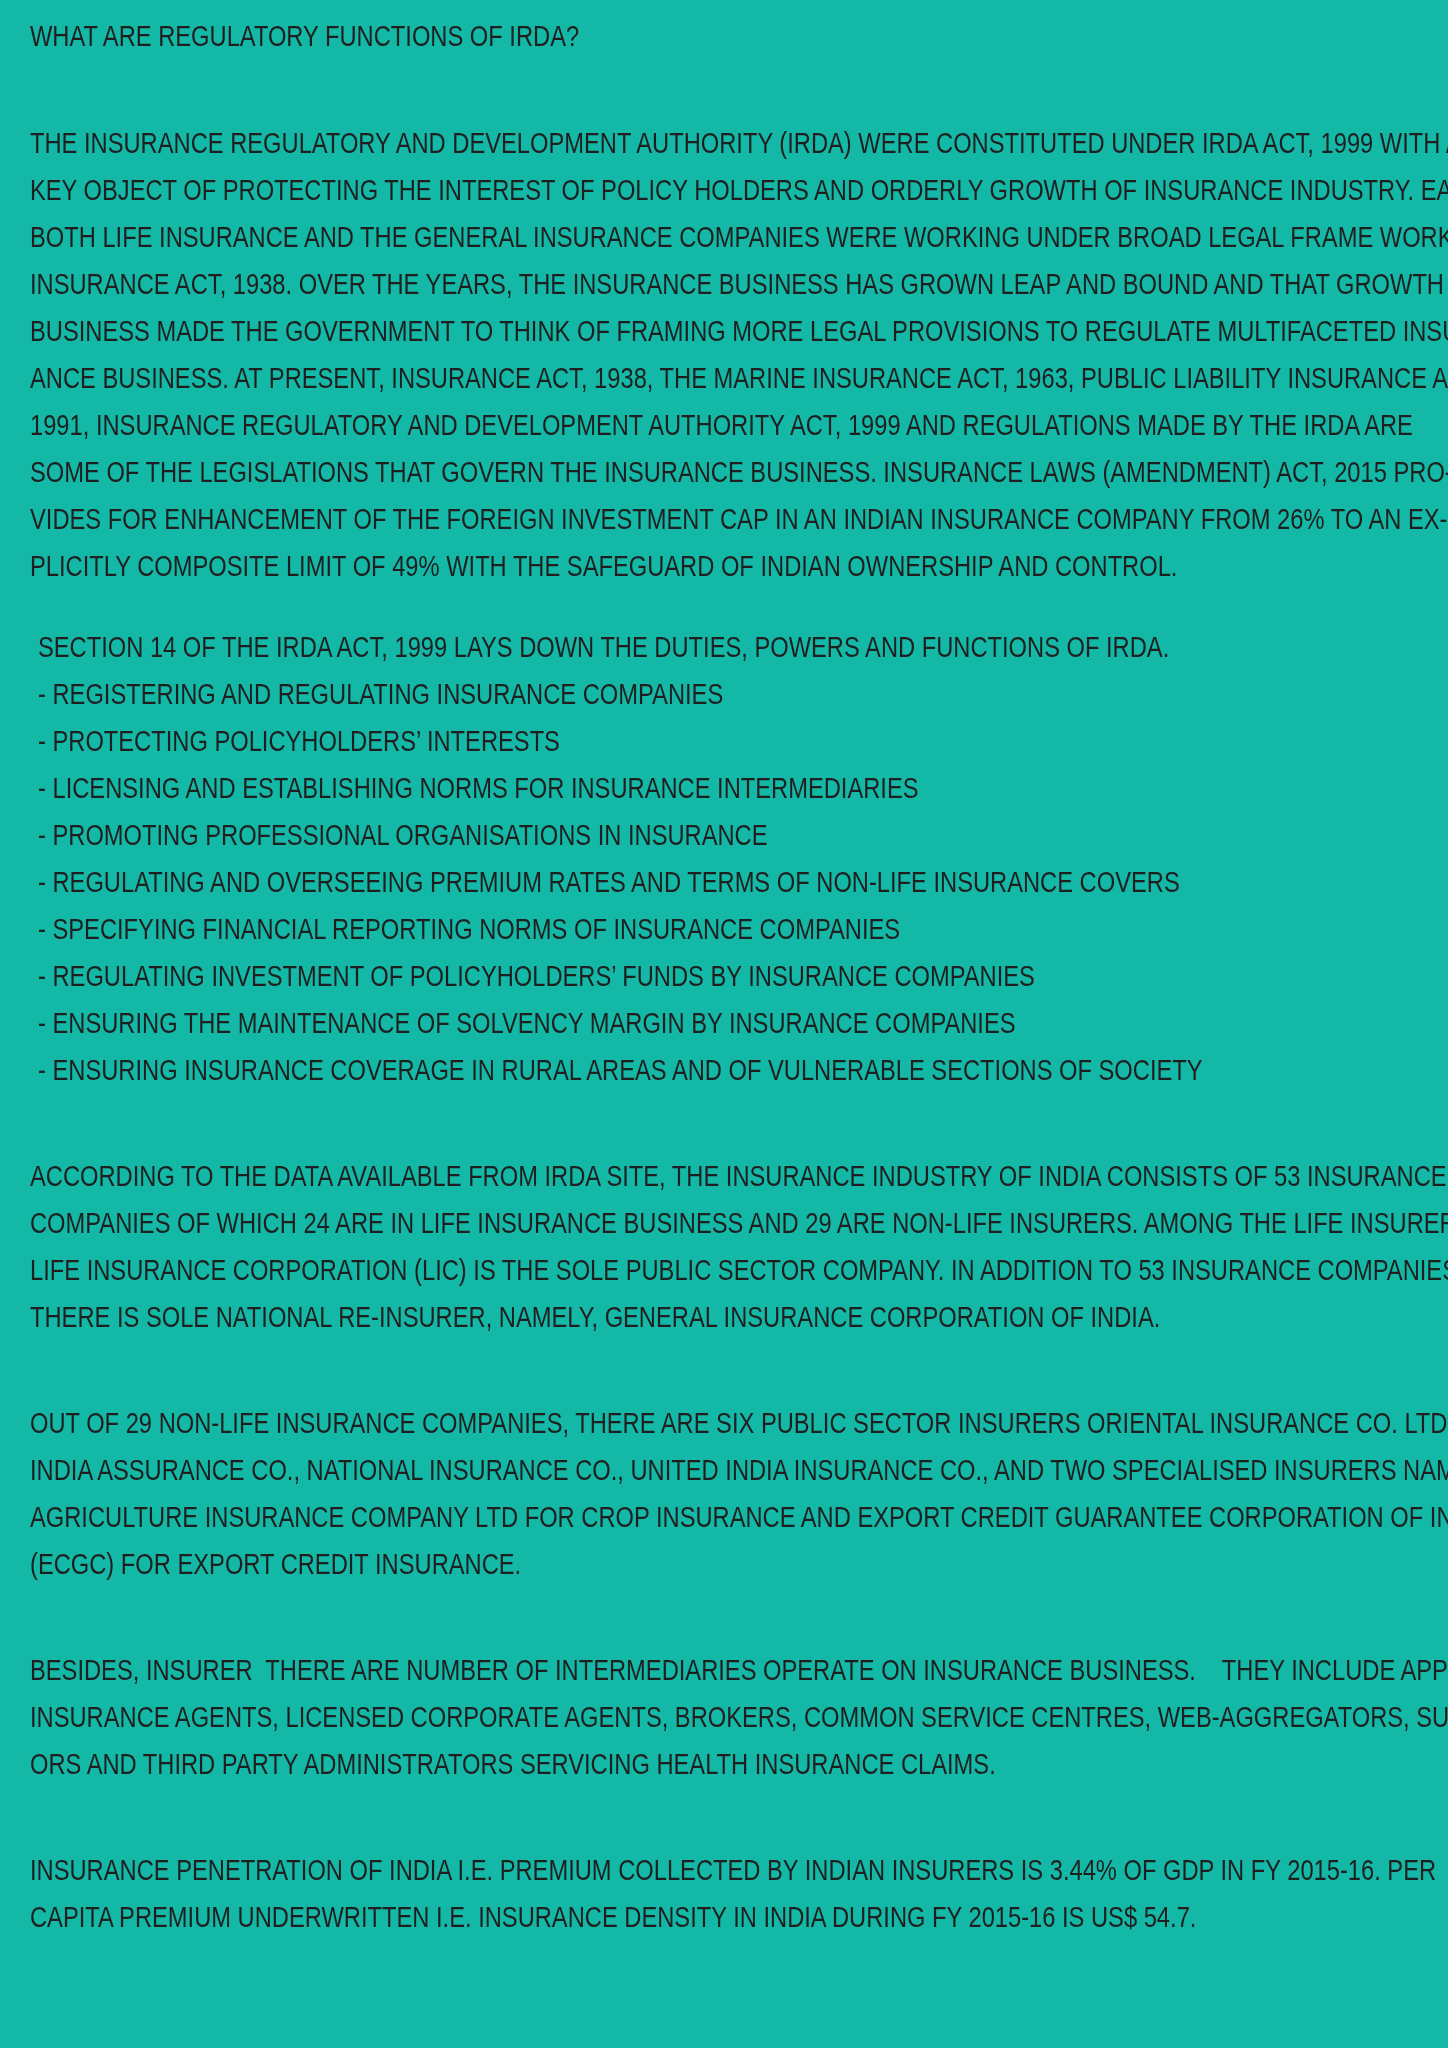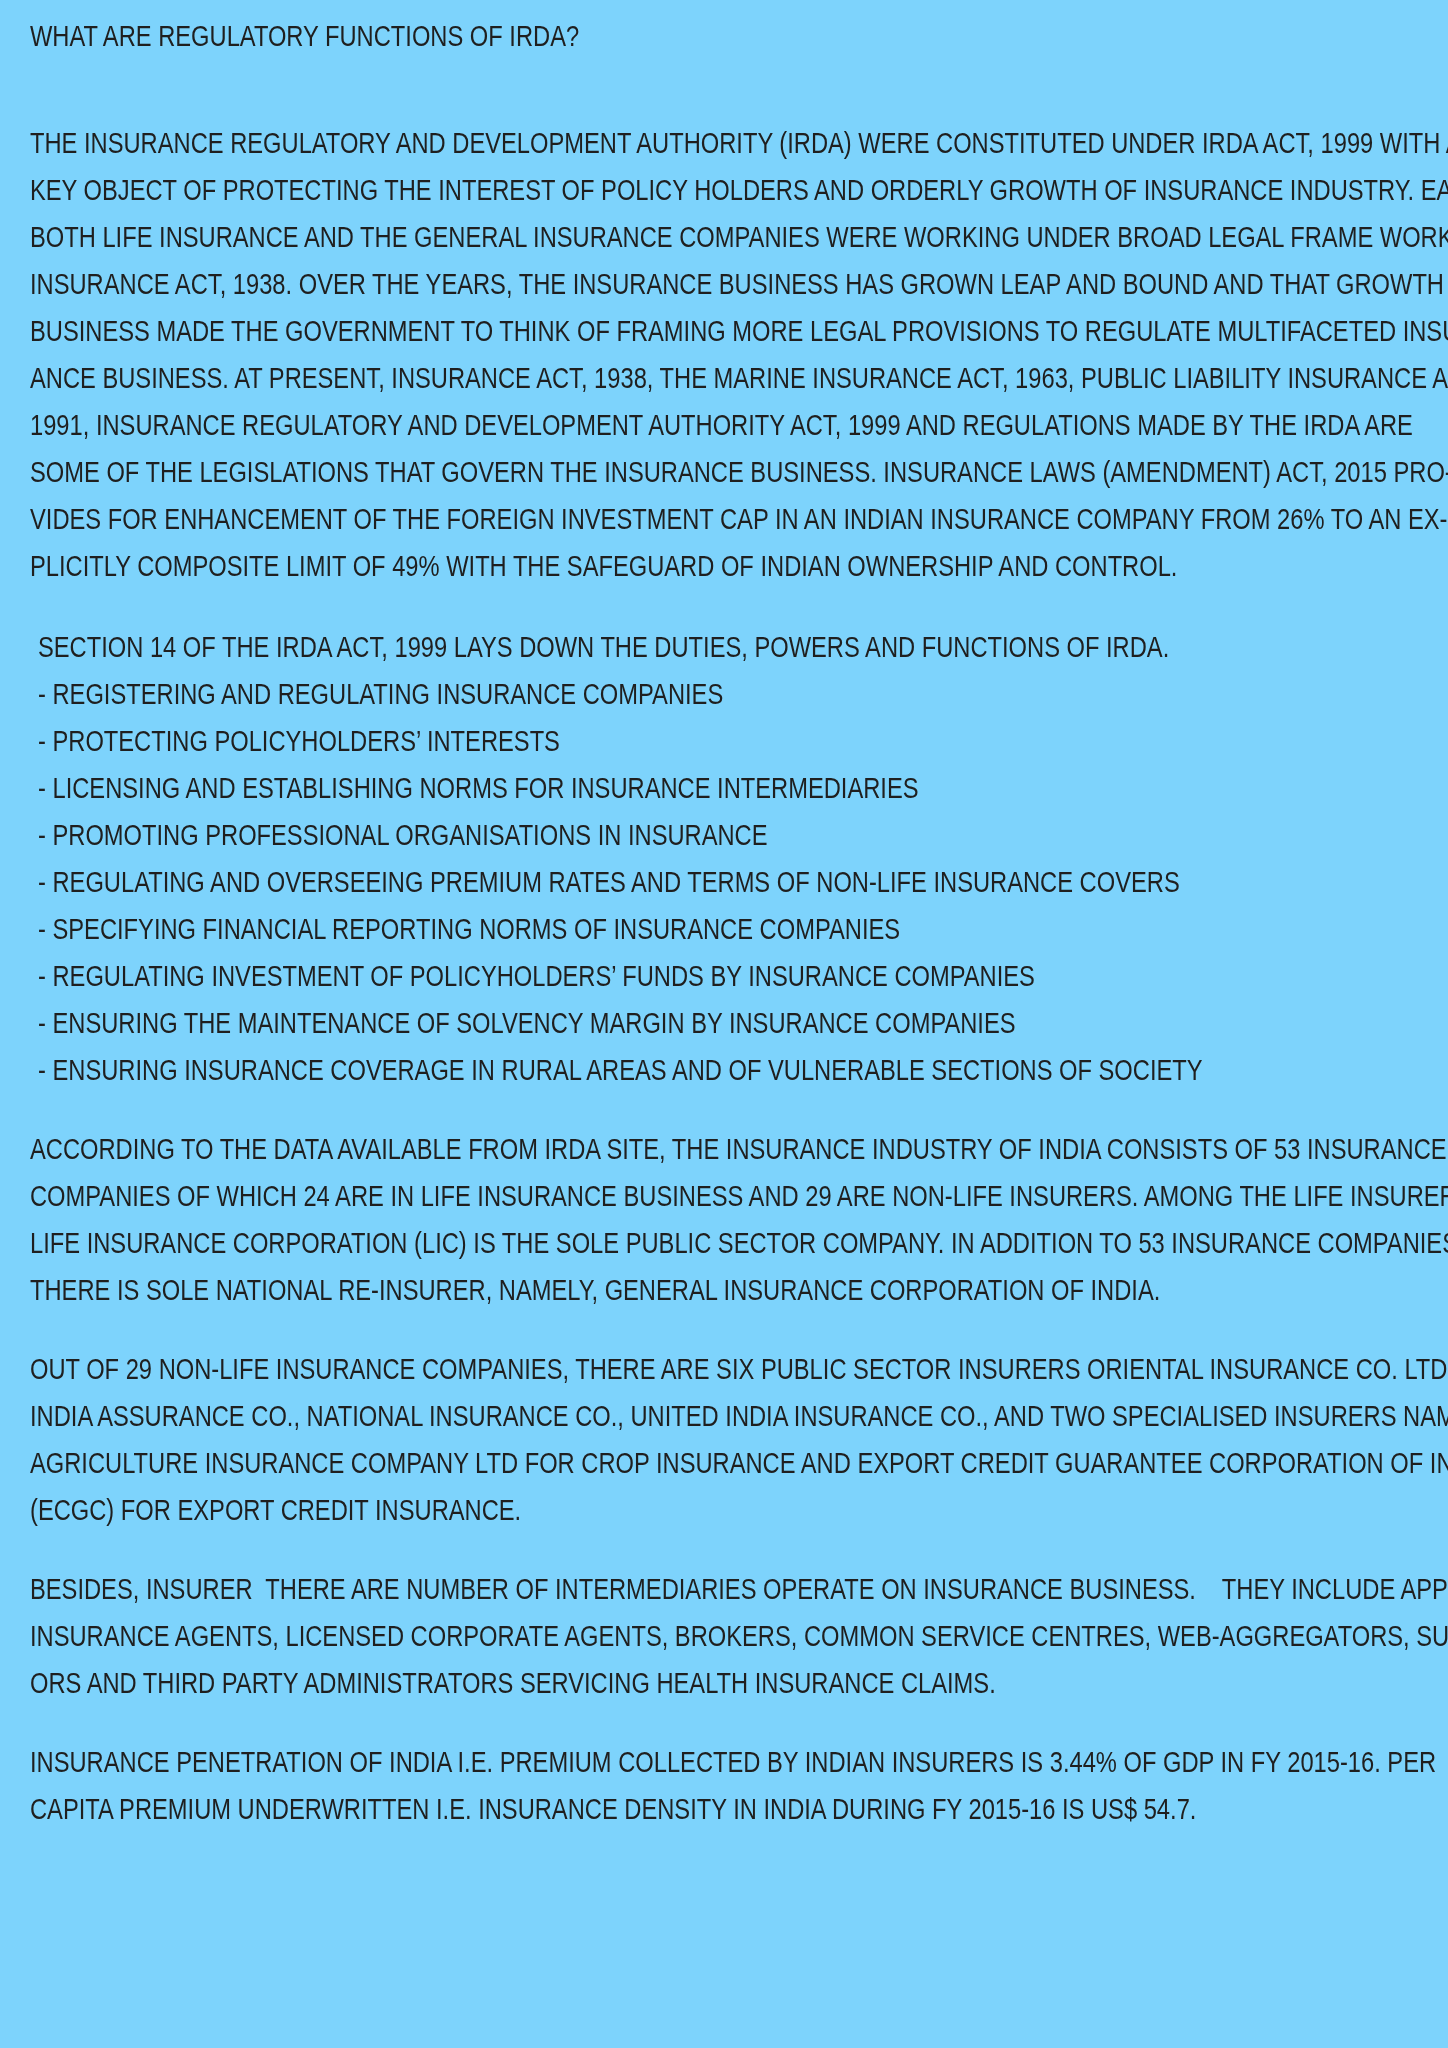--- a/index.html
+++ b/index.html
@@ -13,36 +13,36 @@
     overflow: hidden;
     font-family: "Liberation Sans", "DejaVu Sans", sans-serif;
     color: #1f1f1f;
   }
   .page {
     width: 100%;
     height: 100%;
     box-sizing: border-box;
     padding: 12px 0 0 30px;
     overflow: hidden;
-    background: #7dd3fc;
+    background: #14b8a6;
   }
   .line {
     font-size: 30px;
     line-height: 47px;
     font-weight: 400;
     white-space: pre;
     transform: scaleX(0.79);
     transform-origin: 0 50%;
     margin: 0;
     padding: 0;
   }
   h1.line { font-size: 30px; font-weight: 400; }
   .block-intro   { margin-top: 60px; }
   .block-section { margin-top: 34px; padding-left: 8px; }
-  .block-para    { margin-top: 32px; }
+  .block-para    { margin-top: 59px; }
 </style>
 </head>
 <body>
 
 <div class="page">
 
   <h1 class="line">WHAT ARE REGULATORY FUNCTIONS OF IRDA?</h1>
 
   <div class="block-intro">
     <div class="line">THE INSURANCE REGULATORY AND DEVELOPMENT AUTHORITY (IRDA) WERE CONSTITUTED UNDER IRDA ACT, 1999 WITH A</div>

